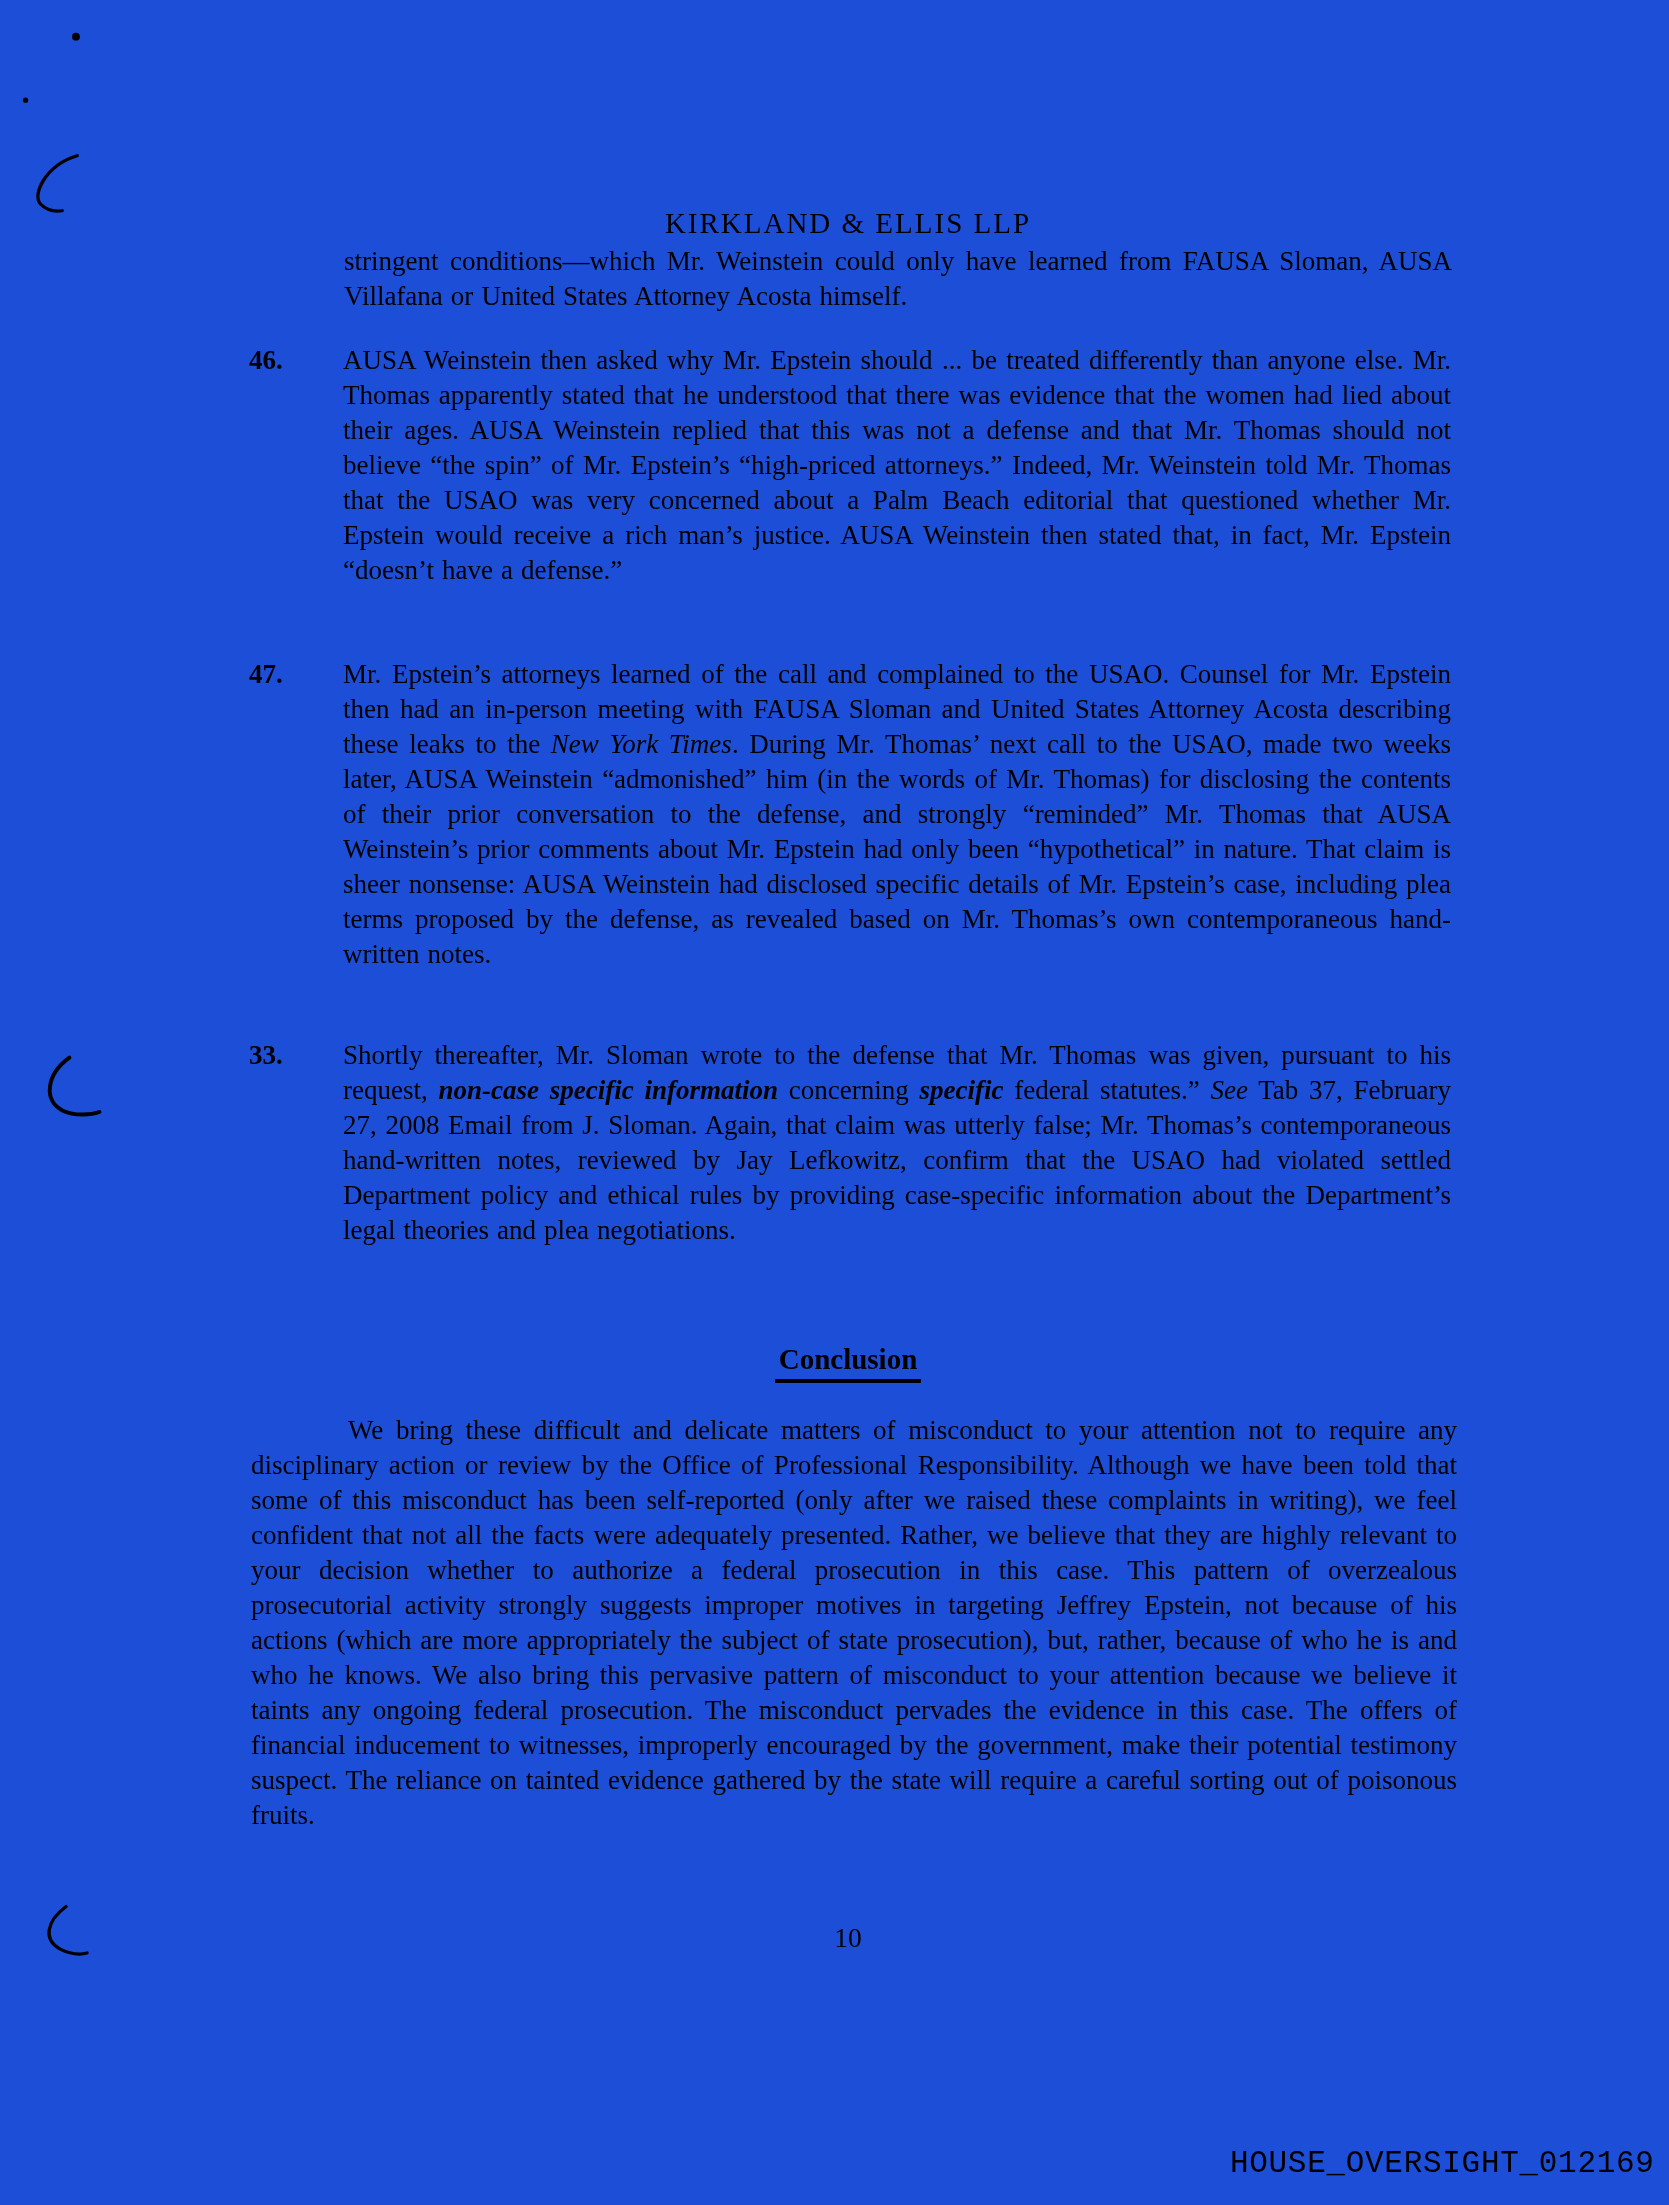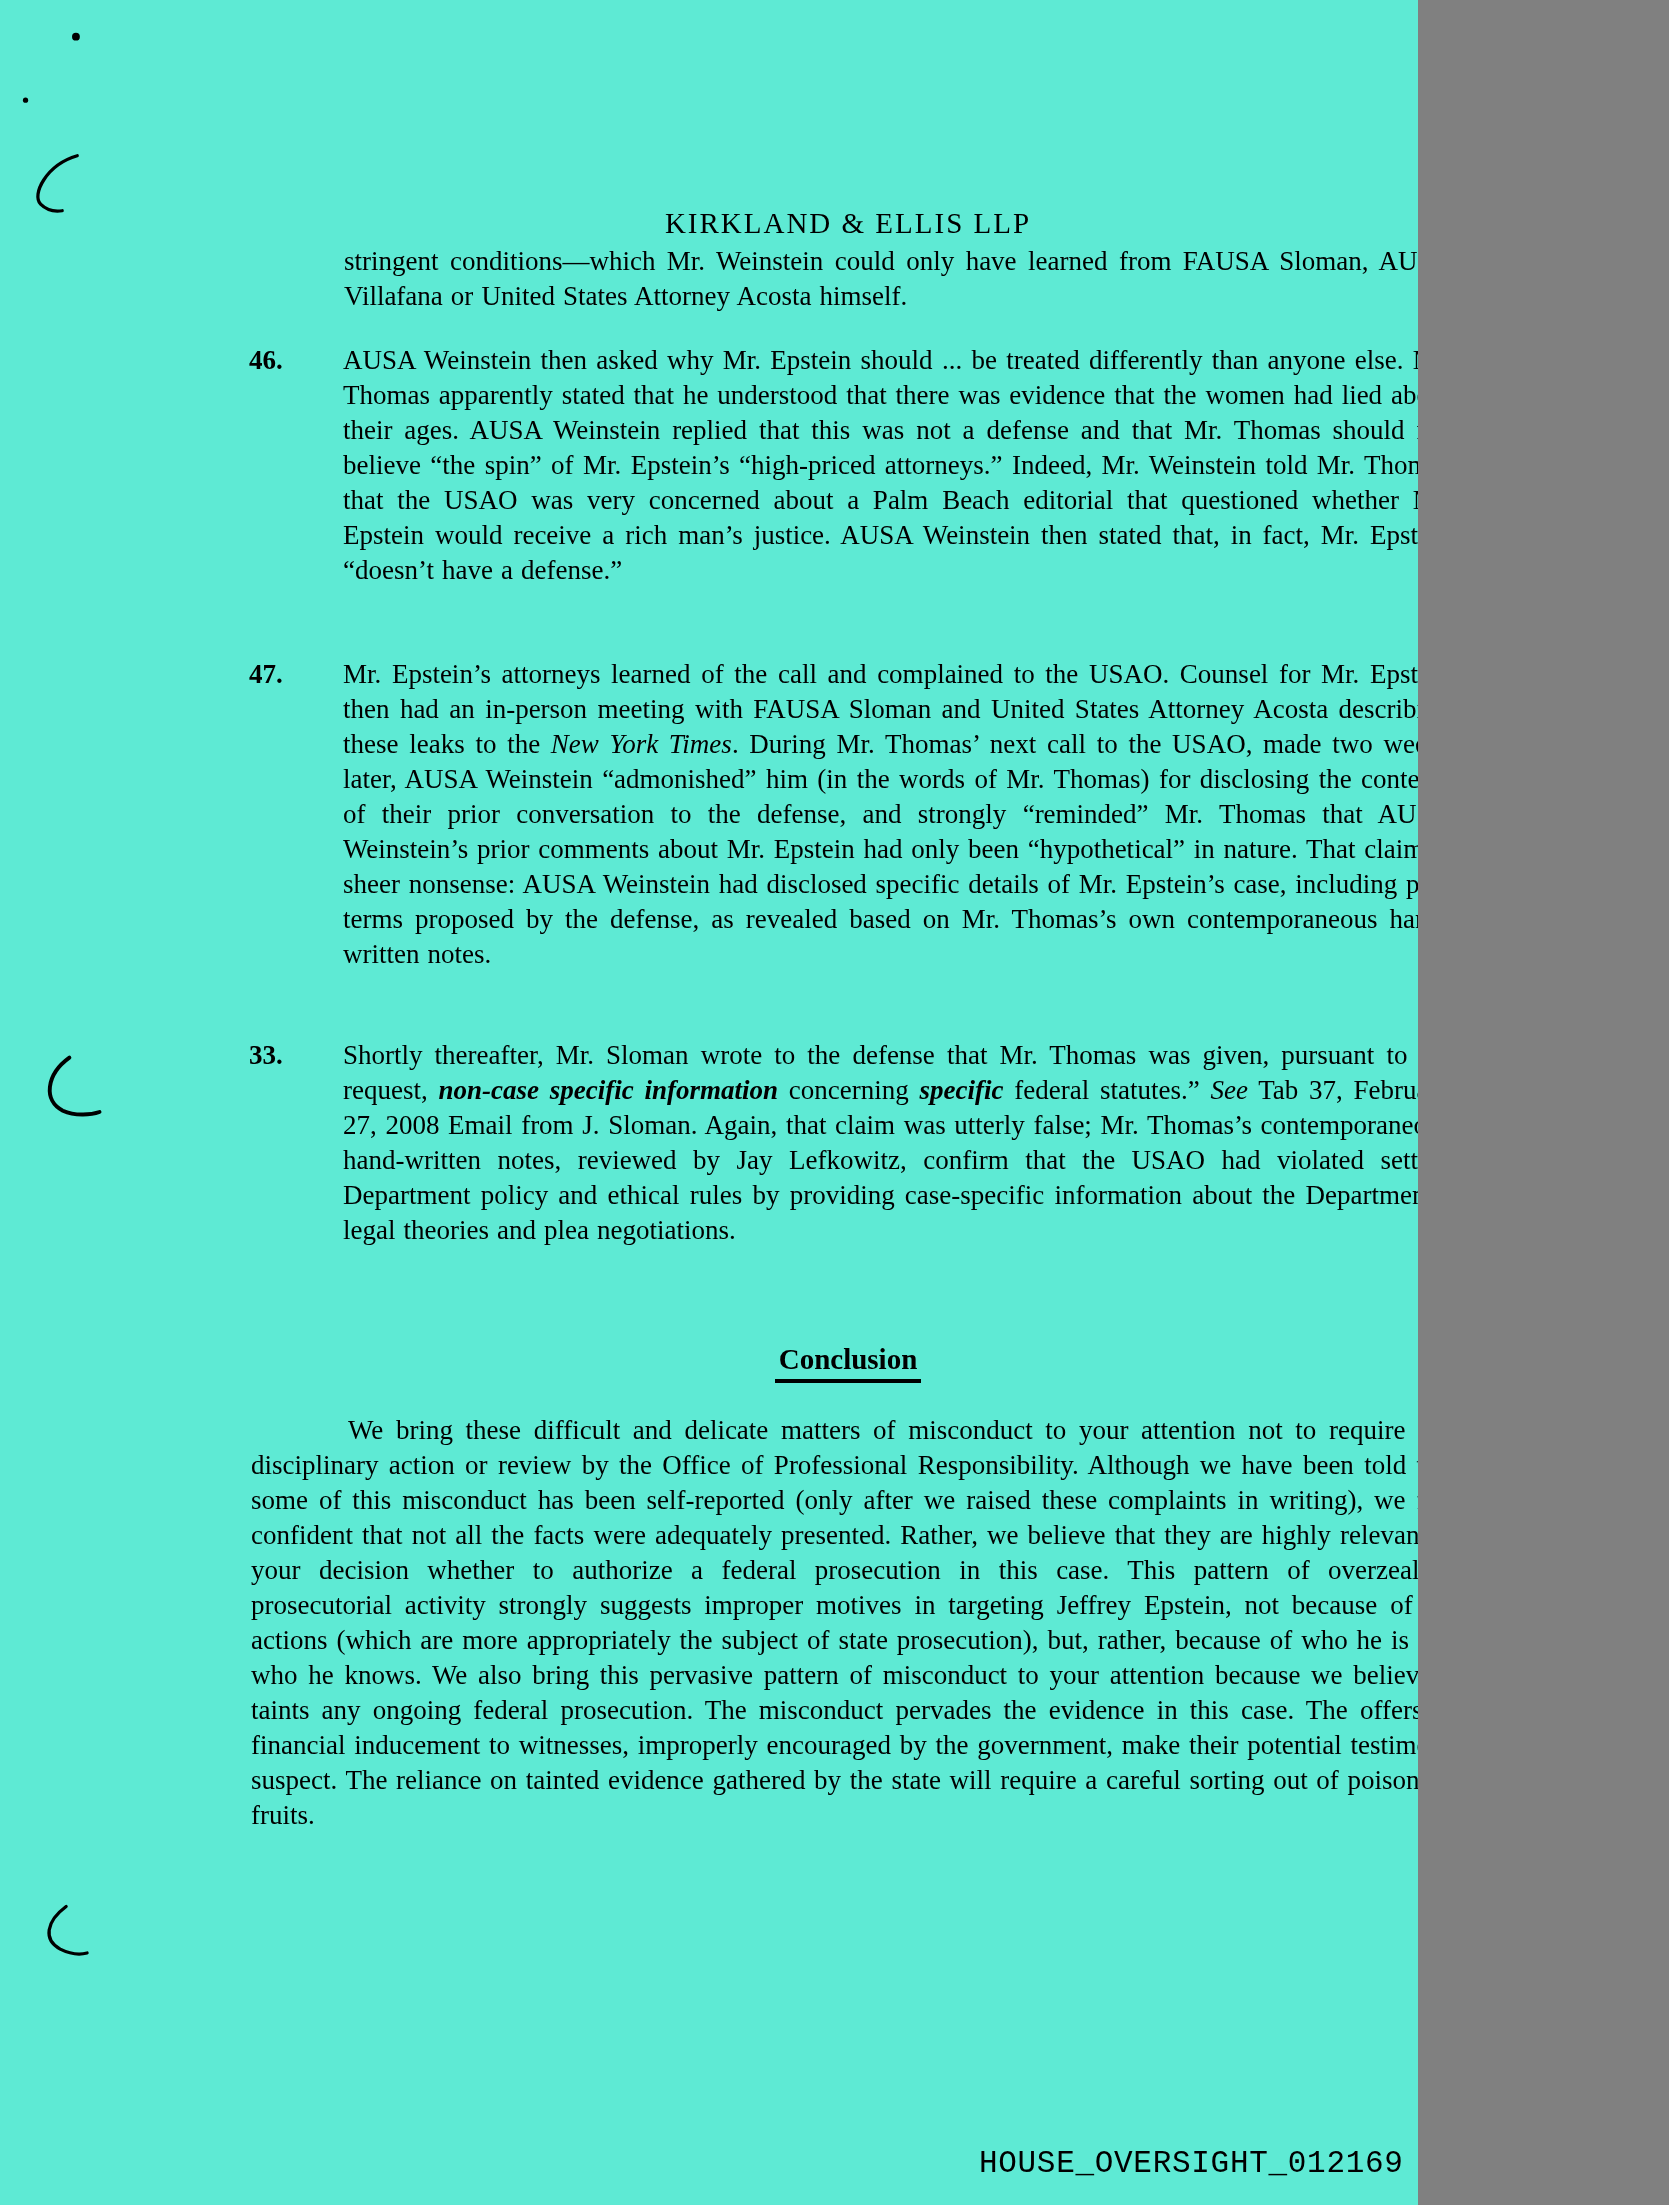--- a/index.html
+++ b/index.html
@@ -2,23 +2,23 @@
 <html style="font-size:10.5px"><head>
 <meta charset="utf-8">
 <style>
   html, body {
     margin: 0;
     padding: 0;
     background: #808080;
   }
   .page {
     position: relative;
-    width: 1418px;
+    width: 1669px;
     height: 2205px;
-    background: #5eead4;
+    background: #1d4ed8;
     overflow: hidden;
     font-family: "Liberation Serif", "DejaVu Serif", serif;
     color: #000000;
   }
   .abs { position: absolute; }
 
   .doc-header {
     left: 245px;
     top: 207px;
     width: 1206px;
@@ -135,17 +135,18 @@
     <span class="para-number">33.</span>
     <span><span>Shortly thereafter, Mr. Sloman wrote to the defense that Mr. Thomas was given, pursuant to his request, </span><span class="seg-bi">non-case specific information</span><span> concerning </span><span class="seg-bi">specific</span><span> federal statutes.”  </span><span class="seg-i">See</span><span> Tab 37, February 27, 2008 Email from J. Sloman.  Again, that claim was utterly false; Mr. Thomas’s contemporaneous hand-written notes, reviewed by Jay Lefkowitz, confirm that the USAO had violated settled Department policy and ethical rules by providing case-specific information about the Department’s legal theories and plea negotiations.</span></span>
   </div>
 
   <div class="abs conclusion-heading-wrap">
     <span class="conclusion-heading">Conclusion</span>
   </div>
 
   <div class="abs body-text conclusion-para"><span>We bring these difficult and delicate matters of misconduct to your attention not to require any disciplinary action or review by the Office of Professional Responsibility.  Although we have been told that some of this misconduct has been self-reported (only after we raised these complaints in writing), we feel confident that not all the facts were adequately presented.  Rather, we believe that they are highly relevant to your decision whether to authorize a federal prosecution in this case.  This pattern of overzealous prosecutorial activity strongly suggests improper motives in targeting Jeffrey Epstein, not because of his actions (which are more appropriately the subject of state prosecution), but, rather, because of who he is and who he knows.  We also bring this pervasive pattern of misconduct to your attention because we believe it taints any ongoing federal prosecution.  The misconduct pervades the evidence in this case.  The offers of financial inducement to witnesses, improperly encouraged by the government, make their potential testimony suspect.  The reliance on tainted evidence gathered by the state will require a careful sorting out of poisonous fruits.</span></div>
 
+  <div class="abs page-number">10</div>
 
   <div class="abs footer-stamp">HOUSE_OVERSIGHT_012169</div>
 
 </div>
 
 
 </body></html>

